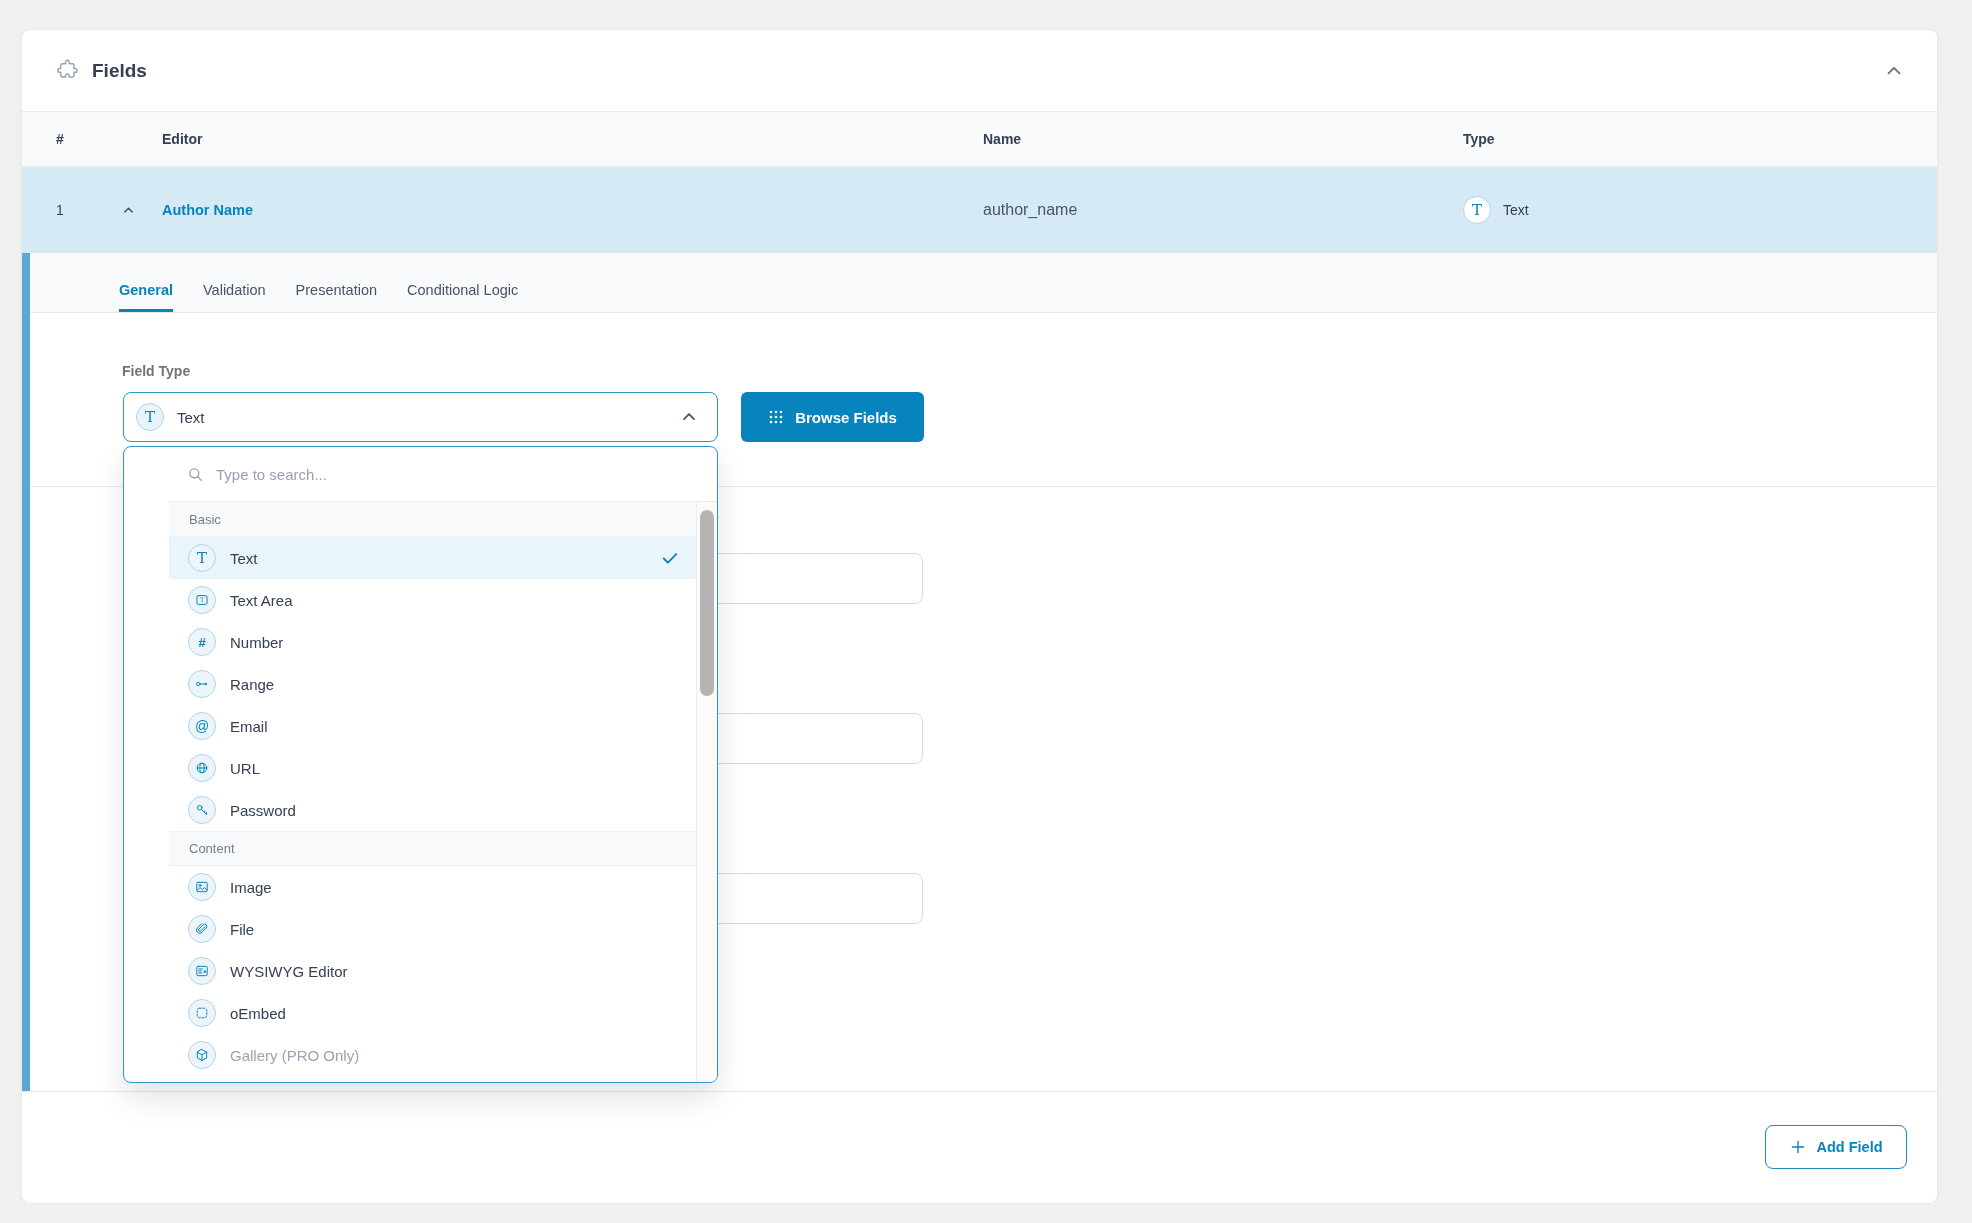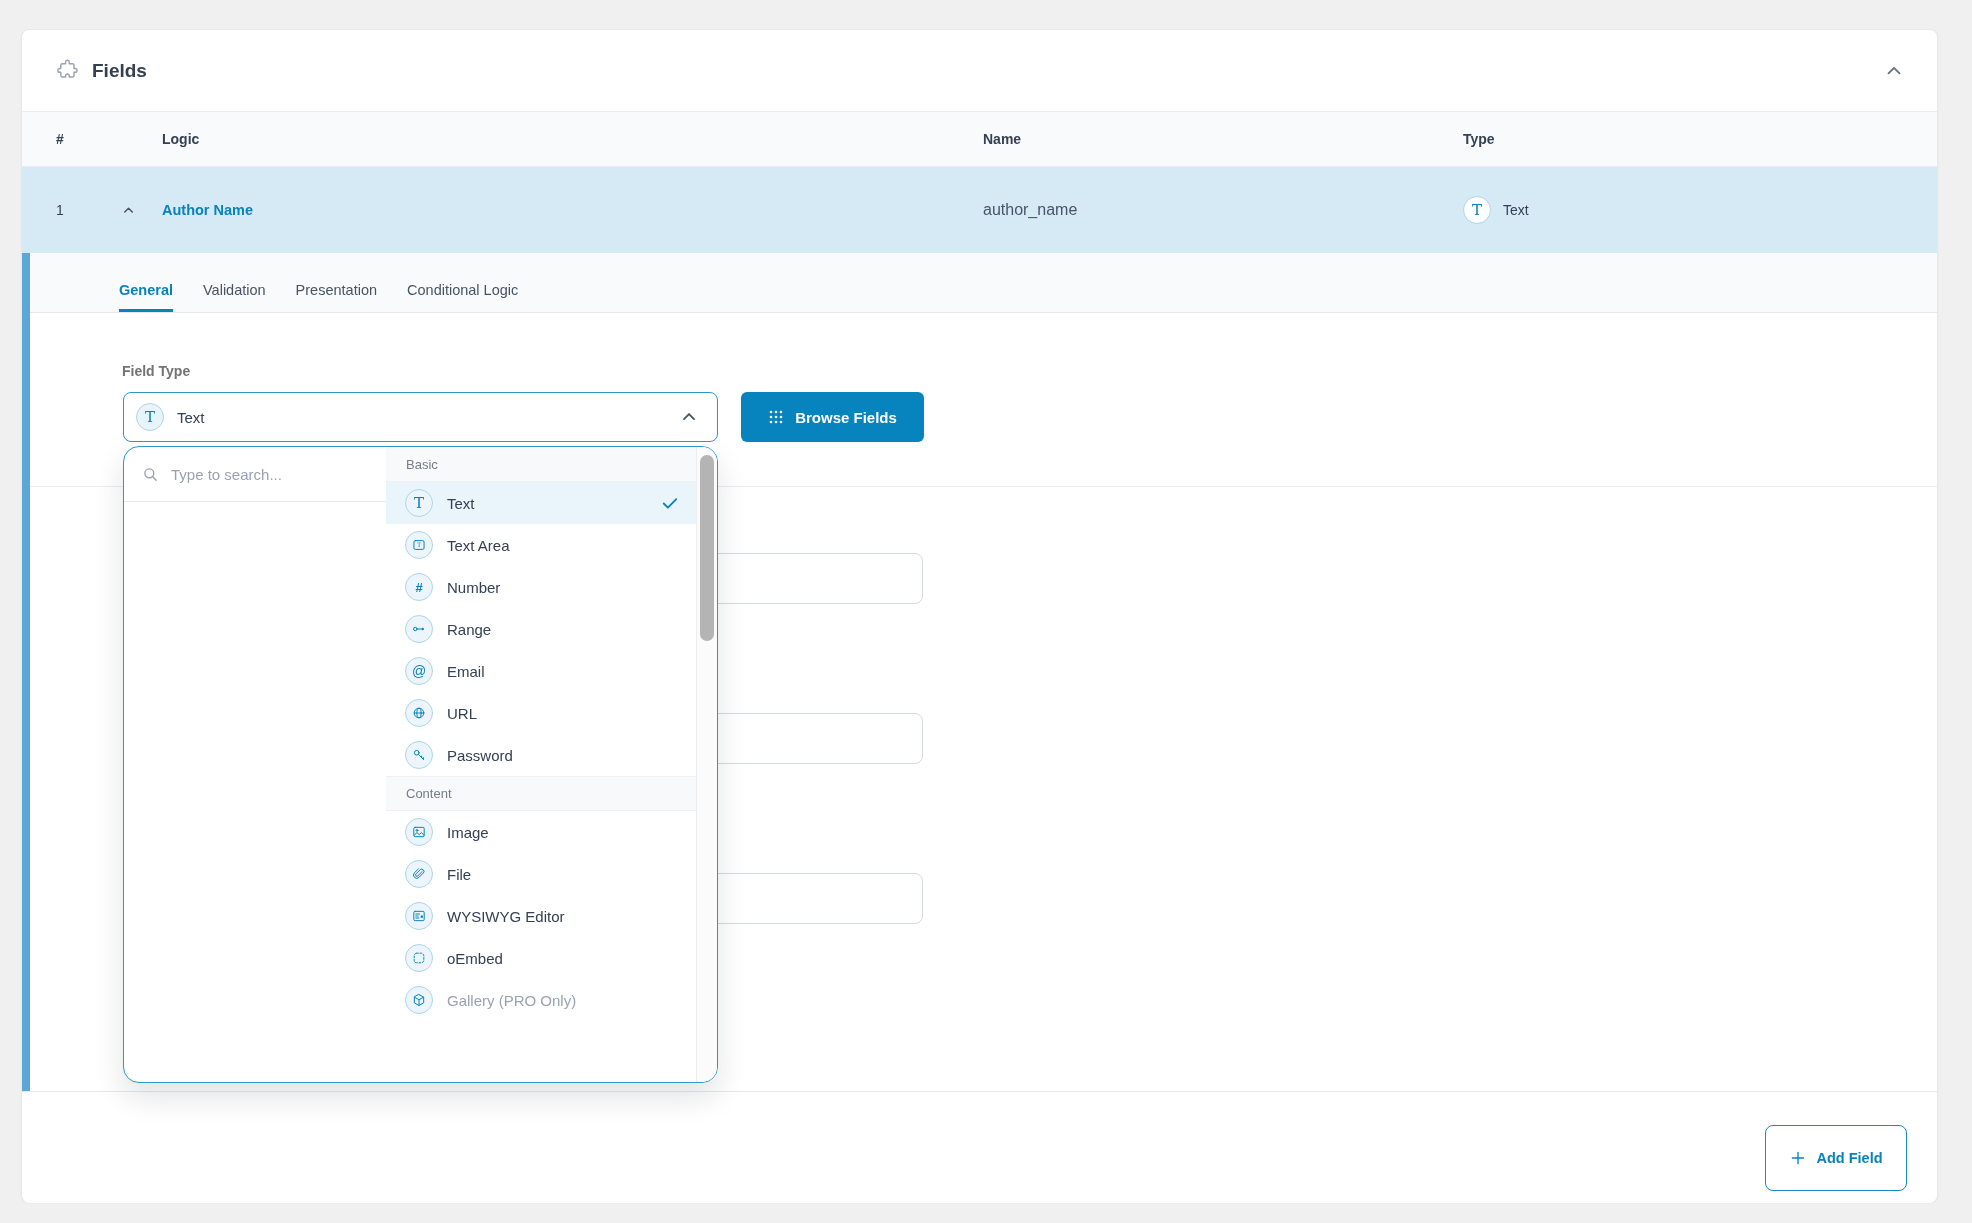--- a/index.html
+++ b/index.html
@@ -49,38 +49,38 @@
   
   .select { position:absolute; left:101px; top:362px; width:595px; height:50px; background:#fff; border:1px solid #2d96c9; border-radius:8px; display:flex; align-items:center; padding:0 18px 0 12px; z-index:5; cursor:pointer; }
   .select .ficon { background:#e9f3fa; }
   .select-value { margin-left:13px; font-size:15px; color:#344054; }
   .select-caret { margin-left:auto; color:#475467; width:20px; height:20px; }
   
   .browse-btn { position:absolute; left:719px; top:362px; width:183px; height:50px; background:#0783be; border:none; border-radius:6px; color:#fff; display:flex; align-items:center; justify-content:center; gap:11px; font-size:15px; font-weight:600; cursor:pointer; z-index:3; font-family:inherit; }
   
   .ghost-input { position:absolute; left:101px; width:800px; height:51px; border:1px solid #d5dae1; border-radius:8px; background:#fff; z-index:1; font-size:15px; padding:0 14px; color:#344054; outline:none; }
   
-  .dropdown { position:absolute; left:101px; top:416px; width:595px; height:637px; background:#fff; border:1px solid #2d96c9; border-radius:16px; z-index:20; overflow:hidden; display:flex; box-shadow:0 14px 30px rgba(16,24,40,.12); }
+  .dropdown { position:absolute; left:101px; top:416px; width:595px; height:637px; background:#fff; border:1px solid #2d96c9; border-radius:8px; z-index:20; overflow:hidden; display:flex; flex-direction:column; box-shadow:0 14px 30px rgba(16,24,40,.12);padding-left:45px; }
   .search-row { flex:none; height:55px; border-bottom:1px solid #e7eaee; display:flex; align-items:center; gap:11px; padding:0 16px 0 17px; }
   .search-row svg { width:19px; height:19px; flex:none; }
   .search-input { flex:1; border:none; outline:none; font-size:15px; color:#344054; font-family:inherit; background:transparent; }
   .search-input::placeholder { color:#98a2b3; }
   .list { flex:1; position:relative; overflow:hidden; }
   .list-inner { position:absolute; left:0; top:0; right:21px; }
   .scrolltrack { position:absolute; right:0; top:0; bottom:0; width:21px; background:#fbfbfb; border-left:1px solid #ededed; cursor:pointer; }
   .scrollthumb { position:absolute; right:3px; top:8px; width:14px; height:186px; background:#b4b4b4; border-radius:7px; cursor:pointer; }
   .sec-head { height:35px; background:#f8f9fb; border-bottom:1px solid #eef0f3; display:flex; align-items:center; padding-left:20px; font-size:13px; color:#737d8c; }
   .sec-head + .sec-head, .item + .sec-head { border-top:1px solid #eef0f3; }
   .item { height:42px; display:flex; align-items:center; gap:14px; padding-left:19px; font-size:15px; color:#344054; position:relative; cursor:pointer; }
   .item.selected { background:#eaf4fb; }
   .item.disabled .ilabel { color:#9aa3b2; }
   .item .check { position:absolute; right:16px; top:50%; transform:translateY(-50%); width:20px; height:20px; }
   
   .footer { position:absolute; left:0; right:0; top:1061px; height:112px; background:#fff; border-top:1px solid #e4e7ec; border-radius:0 0 8px 8px; }
-  .addfield-btn { position:absolute; right:30px; top:33px; width:142px; height:66px; background:#fff; border:1px solid #1b8ac1; border-radius:8px; color:#0783be; display:flex; align-items:center; justify-content:center; gap:9px; font-size:14.5px; font-weight:600; cursor:pointer; font-family:inherit; }
+  .addfield-btn { position:absolute; right:30px; top:33px; width:142px; height:44px; background:#fff; border:1px solid #1b8ac1; border-radius:8px; color:#0783be; display:flex; align-items:center; justify-content:center; gap:9px; font-size:14.5px; font-weight:600; cursor:pointer; font-family:inherit; }
   .addfield-btn svg { width:18px; height:18px; }
 </style>
 </head>
 <body>
 
 <div class="panel">
 
   <div class="panel-header">
     <svg class="puzzle" viewBox="0 0 24 24">
         <path d="M10 3.2a1.9 1.9 0 0 1 3.8 0V5h3.4A1.6 1.6 0 0 1 18.8 6.6V10h1.3a1.9 1.9 0 0 1 0 3.8h-1.3v3.4a1.6 1.6 0 0 1-1.6 1.6h-3.4v-1.3a1.9 1.9 0 0 0-3.8 0v1.3H6.6A1.6 1.6 0 0 1 5 17.2v-3.4H3.8a1.9 1.9 0 0 1 0-3.8H5V6.6A1.6 1.6 0 0 1 6.6 5H10V3.2z" fill="none" stroke="#98a2b3" stroke-width="1.5" stroke-linejoin="round"></path>
@@ -88,21 +88,21 @@
     <span class="panel-title">Fields</span>
     <button class="collapse-btn">
       <svg viewBox="0 0 24 24" width="22" height="22">
           <path d="M6 14.5 12 8.5 18 14.5" fill="none" stroke="currentColor" stroke-width="2" stroke-linecap="round" stroke-linejoin="round"></path>
         </svg>
     </button>
   </div>
 
   <div class="thead">
     <span class="c-num">#</span>
-    <span class="c-label">Logic</span>
+    <span class="c-label">Editor</span>
     <span class="c-name">Name</span>
     <span class="c-type">Type</span>
   </div>
 
   <div class="frow">
     <span class="row-num">1</span>
     <button class="row-caret">
       <svg viewBox="0 0 24 24" width="15" height="15">
           <path d="M6 14.5 12 8.5 18 14.5" fill="none" stroke="currentColor" stroke-width="2.4" stroke-linecap="round" stroke-linejoin="round"></path>
         </svg>

